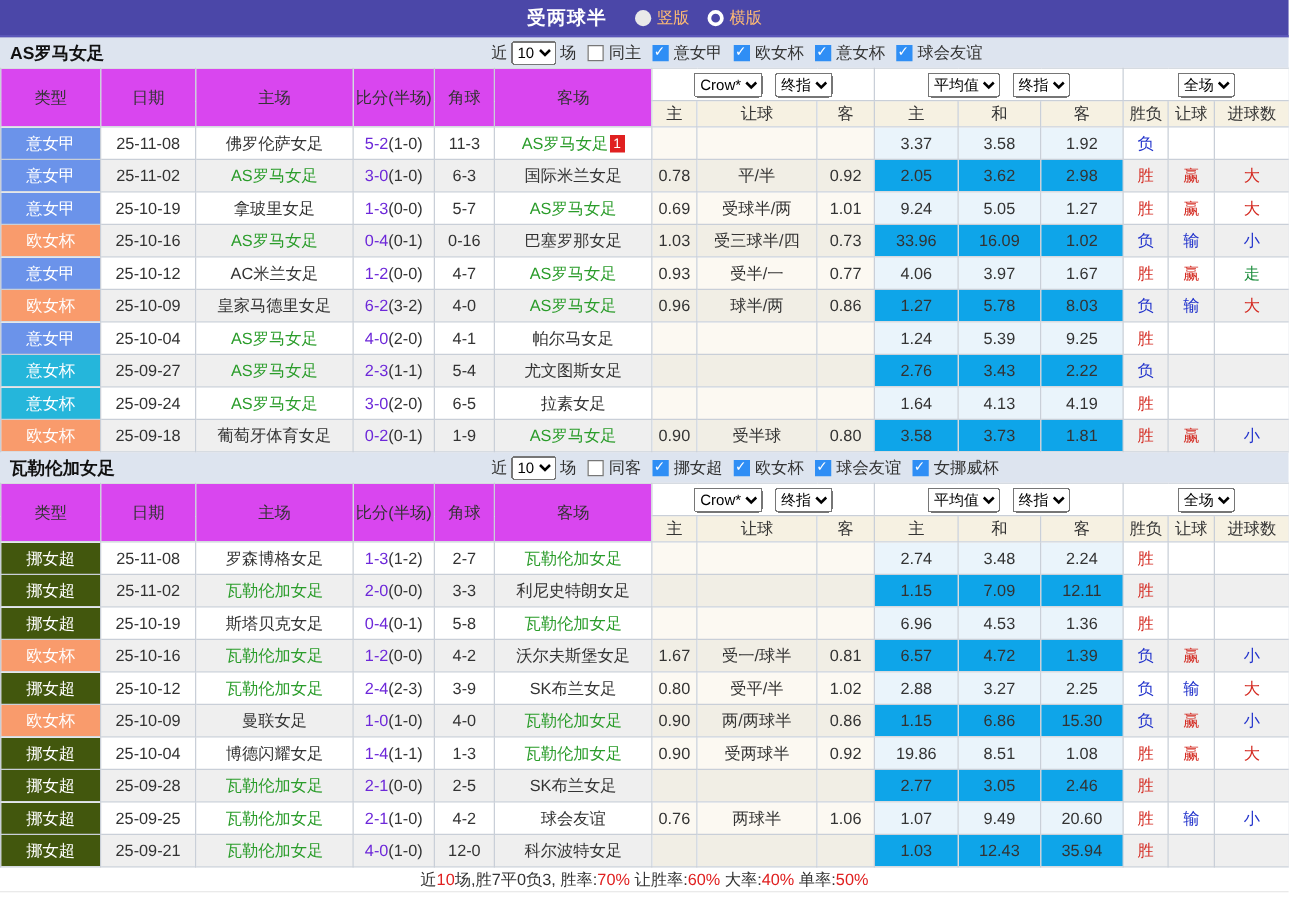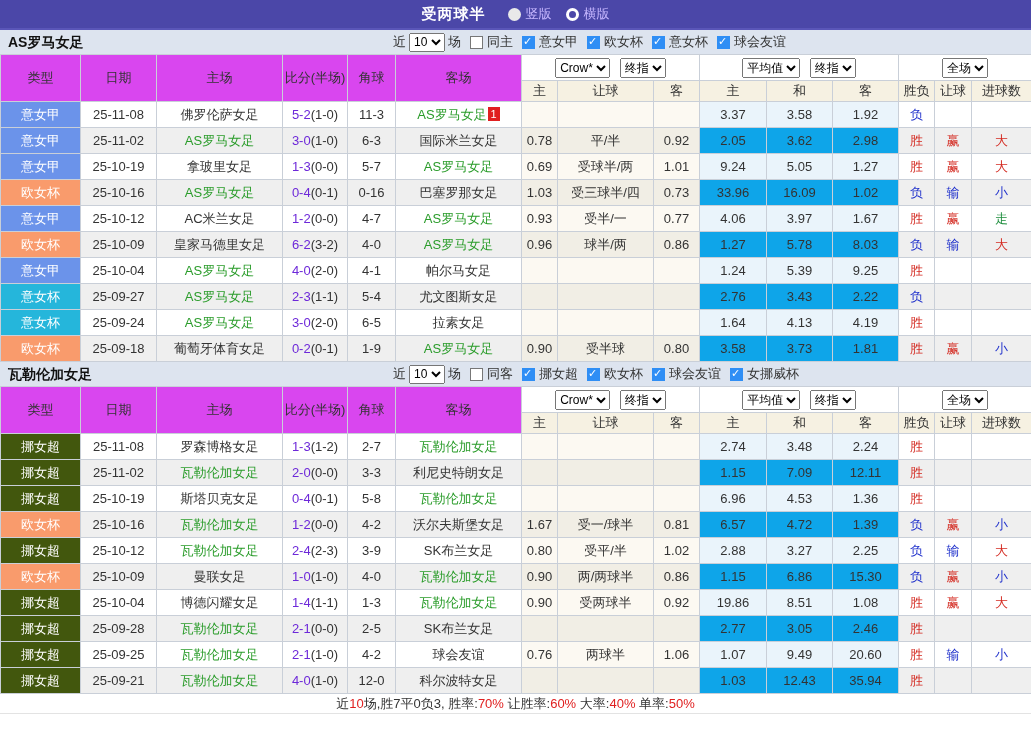--- a/index.html
+++ b/index.html
@@ -5,21 +5,21 @@
   * { box-sizing: border-box; }
   html,body { margin:0; padding:0; background:#fff; }
   body { width:1031px; font-family:"Liberation Sans","DejaVu Sans",sans-serif; font-size:13px; color:#333; }
 
   
   .topbar { height:30px; background:#4b47a8; display:flex; align-items:center; justify-content:center; gap:8px; border-bottom:2px solid #5a56b8; }
   .topbar .title { color:#fff; font-weight:bold; font-size:15px; letter-spacing:1px; margin-right:8px; }
   .radio-group { display:flex; align-items:center; gap:5px; margin-left:6px; cursor:pointer; }
   .radio-dot { width:13px; height:13px; border-radius:50%; background:#e9e9e9; }
   .radio-ring { width:13px; height:13px; border-radius:50%; border:3px solid #fff; background:transparent; }
-  .radio-label { color:#c4b5fd; font-size:13px; }
+  .radio-label { color:#fdba74; font-size:13px; }
 
   
   .section-head { height:24px; background:#dde4ef; position:relative; }
   .team-title { position:absolute; left:8px; top:0; line-height:24px; font-weight:bold; font-size:14px; color:#111; }
   .filters { position:absolute; left:393px; top:0; height:24px; display:flex; align-items:center; gap:3px; }
   .filters select { font-size:12px; height:19px; }
   .cb { display:inline-block; width:13px; height:13px; margin-left:6px; position:relative; cursor:pointer; }
   .cb.checked { background:#2f8ef5; }
   .cb.checked::after { content:"✓"; position:absolute; left:1px; top:-1px; color:#fff; font-size:11px; font-weight:bold; }
   .cb.unchecked { background:#fff; border:1px solid #777; }

